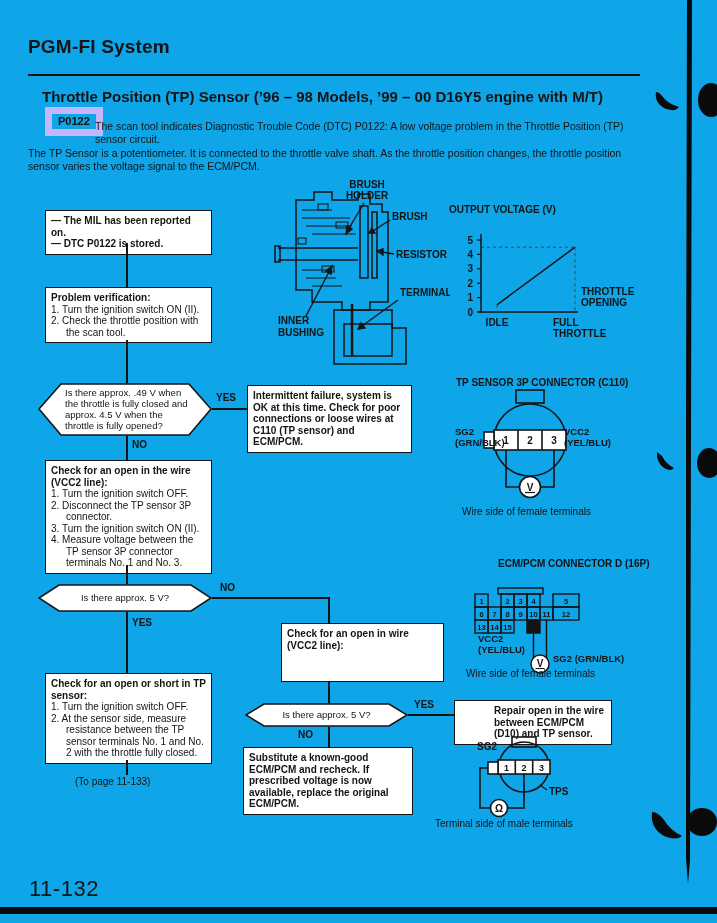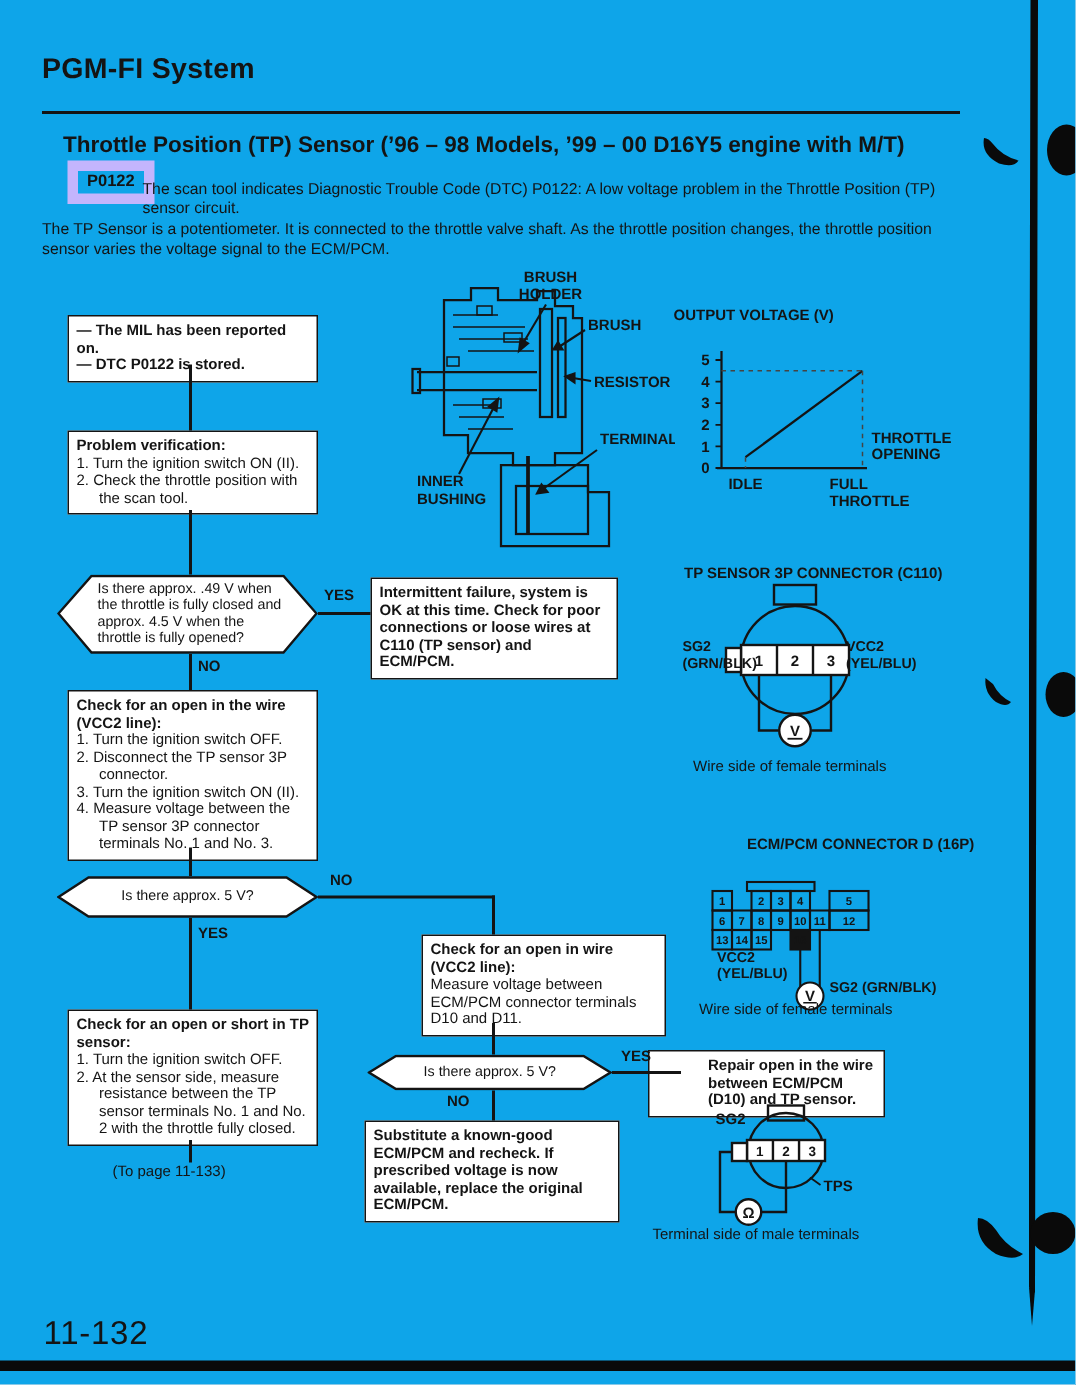--- a/index.html
+++ b/index.html
@@ -162,21 +162,20 @@
 
   <div class="abs" style="left:38px;top:584px;width:174px;height:28px;">
     <svg width="174" height="28" viewBox="0 0 174 28">
       <polygon points="1,14 21,1 153,1 173,14 153,27 21,27" fill="#fff" stroke="#141414" stroke-width="1.6"></polygon>
     </svg>
     <div class="dec-text" style="left:0;top:8px;width:174px;text-align:center;">Is there approx. 5 V?</div>
   </div>
 
   <div class="abs fbox" style="left:250px;top:623px;width:163px;min-height:59px;margin-left:31px;">
     <div class="t">Check for an open in wire (VCC2 line):</div>
-    <div>Measure voltage between ECM/PCM connector terminals D10 and D11.</div>
   </div>
 
   <div class="abs fbox" style="left:45px;top:673px;width:167px;min-height:87px;">
     <div class="t">Check for an open or short in TP sensor:</div>
     <div class="step">1.  Turn the ignition switch OFF.</div>
     <div class="step">2.  At the sensor side, measure resistance between the TP sensor terminals No. 1 and No. 2 with the throttle fully closed.</div>
   </div>
 
   <div class="abs to-page" style="left:75px;top:776px;">(To page 11-133)</div>
 
@@ -184,21 +183,21 @@
     <svg width="163" height="24" viewBox="0 0 163 24">
       <polygon points="1,12 19,1 144,1 162,12 144,23 19,23" fill="#fff" stroke="#141414" stroke-width="1.6"></polygon>
     </svg>
     <div class="dec-text" style="left:0;top:6px;width:163px;text-align:center;">Is there approx. 5 V?</div>
   </div>
 
   <div class="abs fbox b" style="left:243px;top:747px;width:170px;min-height:56px;">
     <div>Substitute a known-good ECM/PCM and recheck. If prescribed voltage is now available, replace the original ECM/PCM.</div>
   </div>
 
-  <div class="abs fbox b" style="left:432px;top:700px;width:158px;min-height:30px;padding-left:39px;">
+  <div class="abs fbox b" style="left:454px;top:700px;width:158px;min-height:30px;padding-left:39px;">
     <div>Repair open in the wire between ECM/PCM (D10) and TP sensor.</div>
   </div>
 
   <div class="abs vline" style="left:126px;top:243px;height:44px;"></div>
   <div class="abs vline" style="left:126px;top:340px;height:43px;"></div>
   <div class="abs hline" style="left:212px;top:408px;width:35px;"></div>
   <div class="abs vline" style="left:126px;top:436px;height:24px;"></div>
   <div class="abs vline" style="left:126px;top:565px;height:19px;"></div>
   <div class="abs hline" style="left:212px;top:597px;width:118px;"></div>
   <div class="abs vline" style="left:328px;top:597px;height:26px;"></div>

